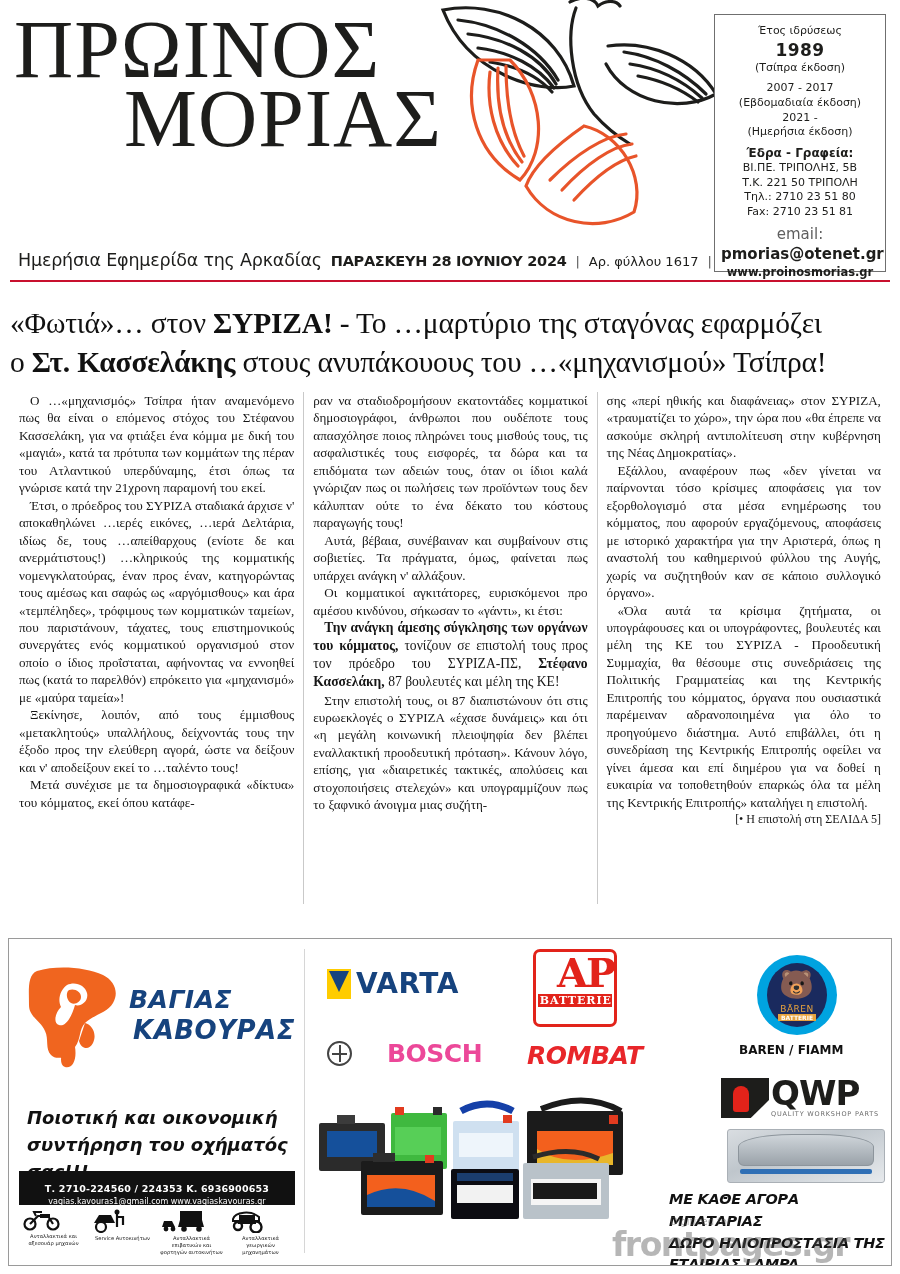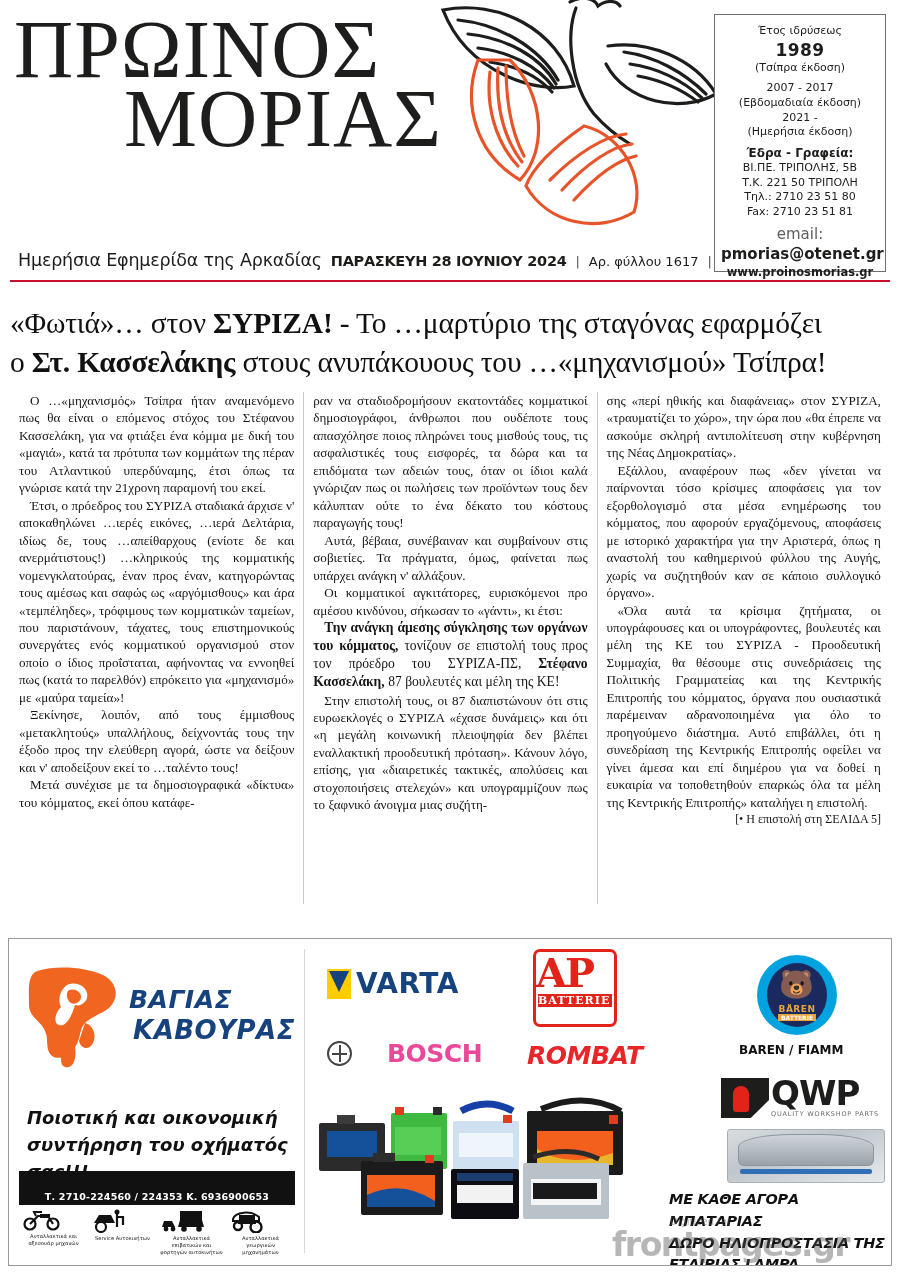--- a/index.html
+++ b/index.html
@@ -189,21 +189,21 @@
     color: #111;
   }
   .contact-bar {
     position: absolute;
     left: 2px; top: 222px;
     width: 276px; height: 34px;
     background: #111;
     color: #fff;
     text-align: center;
     font-family: "DejaVu Sans", sans-serif;
-    padding-top: 20px;
+    padding-top: 12px;
   }
   .cb-1 { font-size: 9.5px; font-weight: bold; letter-spacing: 0.2px; }
   .cb-2 { font-size: 8px; margin-top: 3px; }
   .svc-row {
     position: absolute;
     left: 2px; top: 260px;
     width: 276px;
     display: flex;
     justify-content: space-around;
   }
@@ -229,21 +229,21 @@
     border-top: 21px solid #16437e;
   }
   .varta-txt {
     font-family: "DejaVu Sans", sans-serif; font-weight: bold;
     font-size: 28px; color: #16437e; letter-spacing: 0.5px;
   }
   .ap-logo {
     position: absolute; left: 524px; top: 10px;
     width: 84px; height: 78px;
     border: 3px solid #e2231a; border-radius: 7px;
-    background: #fff; text-align: left;
+    background: #fff; text-align: right;
   }
   .ap-txt { font-family: "DejaVu Serif", serif; font-weight: bold; font-size: 40px; color: #e2231a; line-height: 1.05; letter-spacing: -2px; }
   .ap-sub { font-family: "DejaVu Serif", serif; font-weight: bold; font-size: 11px; color: #fff; background: #e2231a; letter-spacing: 1px; margin: 0 2px; }
   .bosch {
     position: absolute; left: 318px; top: 100px;
     display: flex; align-items: center; gap: 7px;
   }
   .bosch-mark {
     width: 25px; height: 25px; border: 2px solid #444; border-radius: 50%;
     position: relative;
@@ -264,21 +264,21 @@
     position: absolute; left: 748px; top: 16px;
     width: 80px; height: 80px; border-radius: 50%;
     background: #00a3e0; display: flex; align-items: center; justify-content: center;
   }
   .baren-inner {
     width: 60px; height: 64px; border-radius: 50%;
     background: #1a2a5e; position: relative;
     display: flex; flex-direction: column; align-items: center; justify-content: flex-end;
   }
   .bear-glyph { position: absolute; top: 8px; font-size: 28px; color: #e8a33d; line-height: 1; }
-  .baren-t1 { font-family: "DejaVu Sans", sans-serif; font-weight: bold; font-size: 9px; color: #e8a33d; letter-spacing: 0.5px; }
+  .baren-t1 { font-family: "DejaVu Sans", sans-serif; font-weight: normal; font-size: 9px; color: #e8a33d; letter-spacing: 0.5px; }
   .baren-t2 { font-family: "DejaVu Sans", sans-serif; font-weight: bold; font-size: 6px; color: #fff; background: #e8a33d; padding: 0 3px; margin-bottom: 6px; }
   .baren-label {
     position: absolute; left: 730px; top: 104px;
     font-family: "DejaVu Sans", sans-serif; font-weight: bold; font-size: 12px; color: #111;
   }
 
   
   .battery-photo {
     position: absolute;
     left: 300px; top: 148px;

